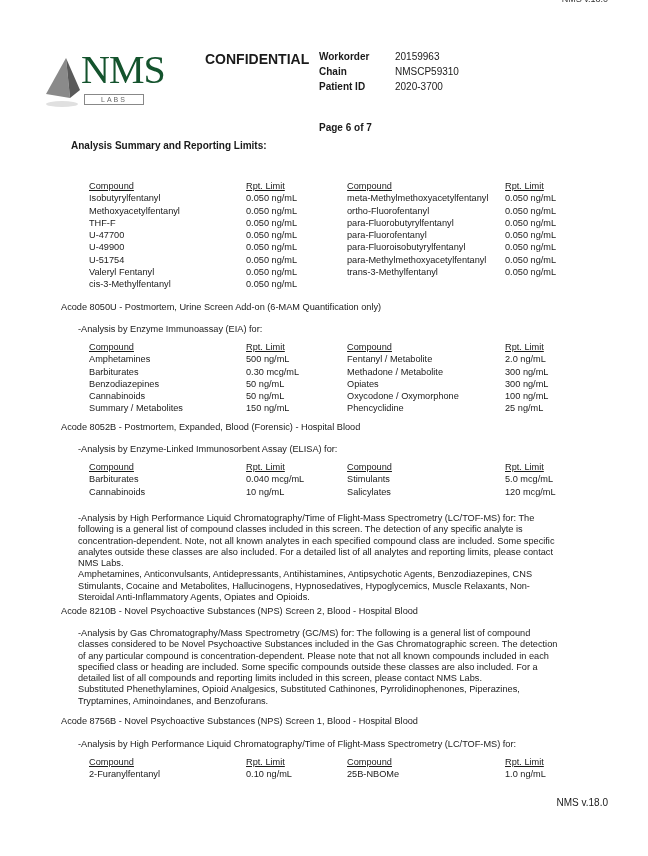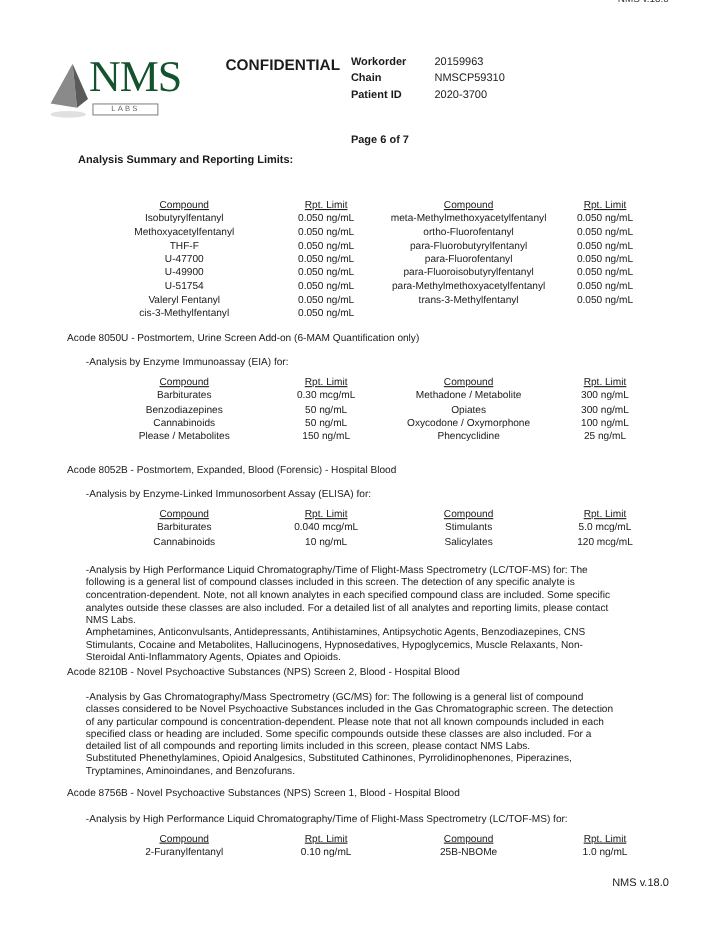--- a/index.html
+++ b/index.html
@@ -17,21 +17,21 @@
   .logo svg { position: absolute; left: 0; top: 4px; }
 
   .confidential { left: 205px; top: 51px; font-weight: bold; font-size: 14px; }
   .meta { left: 319px; top: 51px; }
   .meta-row { display: flex; height: 15px; font-size: 10px; }
   .meta-label { width: 76px; font-weight: bold; }
   .page-no { left: 319px; top: 105px; font-weight: bold; font-size: 10px; margin-top: 17px; }
   .section-title { left: 71px; top: 140px; font-weight: bold; font-size: 10px; }
 
   .tbl { position: absolute; left: 89px; width: 520px; }
-  .row { display: flex; height: 12.3px; text-align: center; }
+  .row { display: flex; height: 12.3px; }
   .c1 { width: 157px; }
   .c2 { width: 101px; }
   .c3 { width: 158px; }
   .c4 { width: 90px; }
   .hdr span { text-decoration: underline; }
   .acode { position: absolute; left: 61px; }
   .note { position: absolute; left: 78px; }
   .para { position: absolute; left: 78px; width: 480px; line-height: 11.3px; }
   .foot { right: 40px; top: 797px; font-size: 10px; }
 </style>
@@ -132,39 +132,45 @@
 <div class="note" style="top:324px">-Analysis by Enzyme Immunoassay (EIA) for:</div>
 
 <div class="tbl" style="top:342px">
     <div class="row hdr">
       <div class="c1"><span>Compound</span></div>
       <div class="c2"><span>Rpt. Limit</span></div>
       <div class="c3"><span>Compound</span></div>
       <div class="c4"><span>Rpt. Limit</span></div>
     </div>
     <div class="row">
+      <div class="c1">Amphetamines</div>
+      <div class="c2">500 ng/mL</div>
+      <div class="c3">Fentanyl / Metabolite</div>
+      <div class="c4">2.0 ng/mL</div>
+    </div>
+    <div class="row">
       <div class="c1">Barbiturates</div>
       <div class="c2">0.30 mcg/mL</div>
       <div class="c3">Methadone / Metabolite</div>
       <div class="c4">300 ng/mL</div>
     </div>
     <div class="row">
       <div class="c1">Benzodiazepines</div>
       <div class="c2">50 ng/mL</div>
       <div class="c3">Opiates</div>
       <div class="c4">300 ng/mL</div>
     </div>
     <div class="row">
       <div class="c1">Cannabinoids</div>
       <div class="c2">50 ng/mL</div>
       <div class="c3">Oxycodone / Oxymorphone</div>
       <div class="c4">100 ng/mL</div>
     </div>
     <div class="row">
-      <div class="c1">Please / Metabolites</div>
+      <div class="c1">Summary / Metabolites</div>
       <div class="c2">150 ng/mL</div>
       <div class="c3">Phencyclidine</div>
       <div class="c4">25 ng/mL</div>
     </div>
   </div>
 
 <div class="acode" style="top:422px">Acode 8052B - Postmortem, Expanded, Blood (Forensic) - Hospital Blood</div>
 <div class="note" style="top:444px">-Analysis by Enzyme-Linked Immunosorbent Assay (ELISA) for:</div>
 
 <div class="tbl" style="top:462px">

